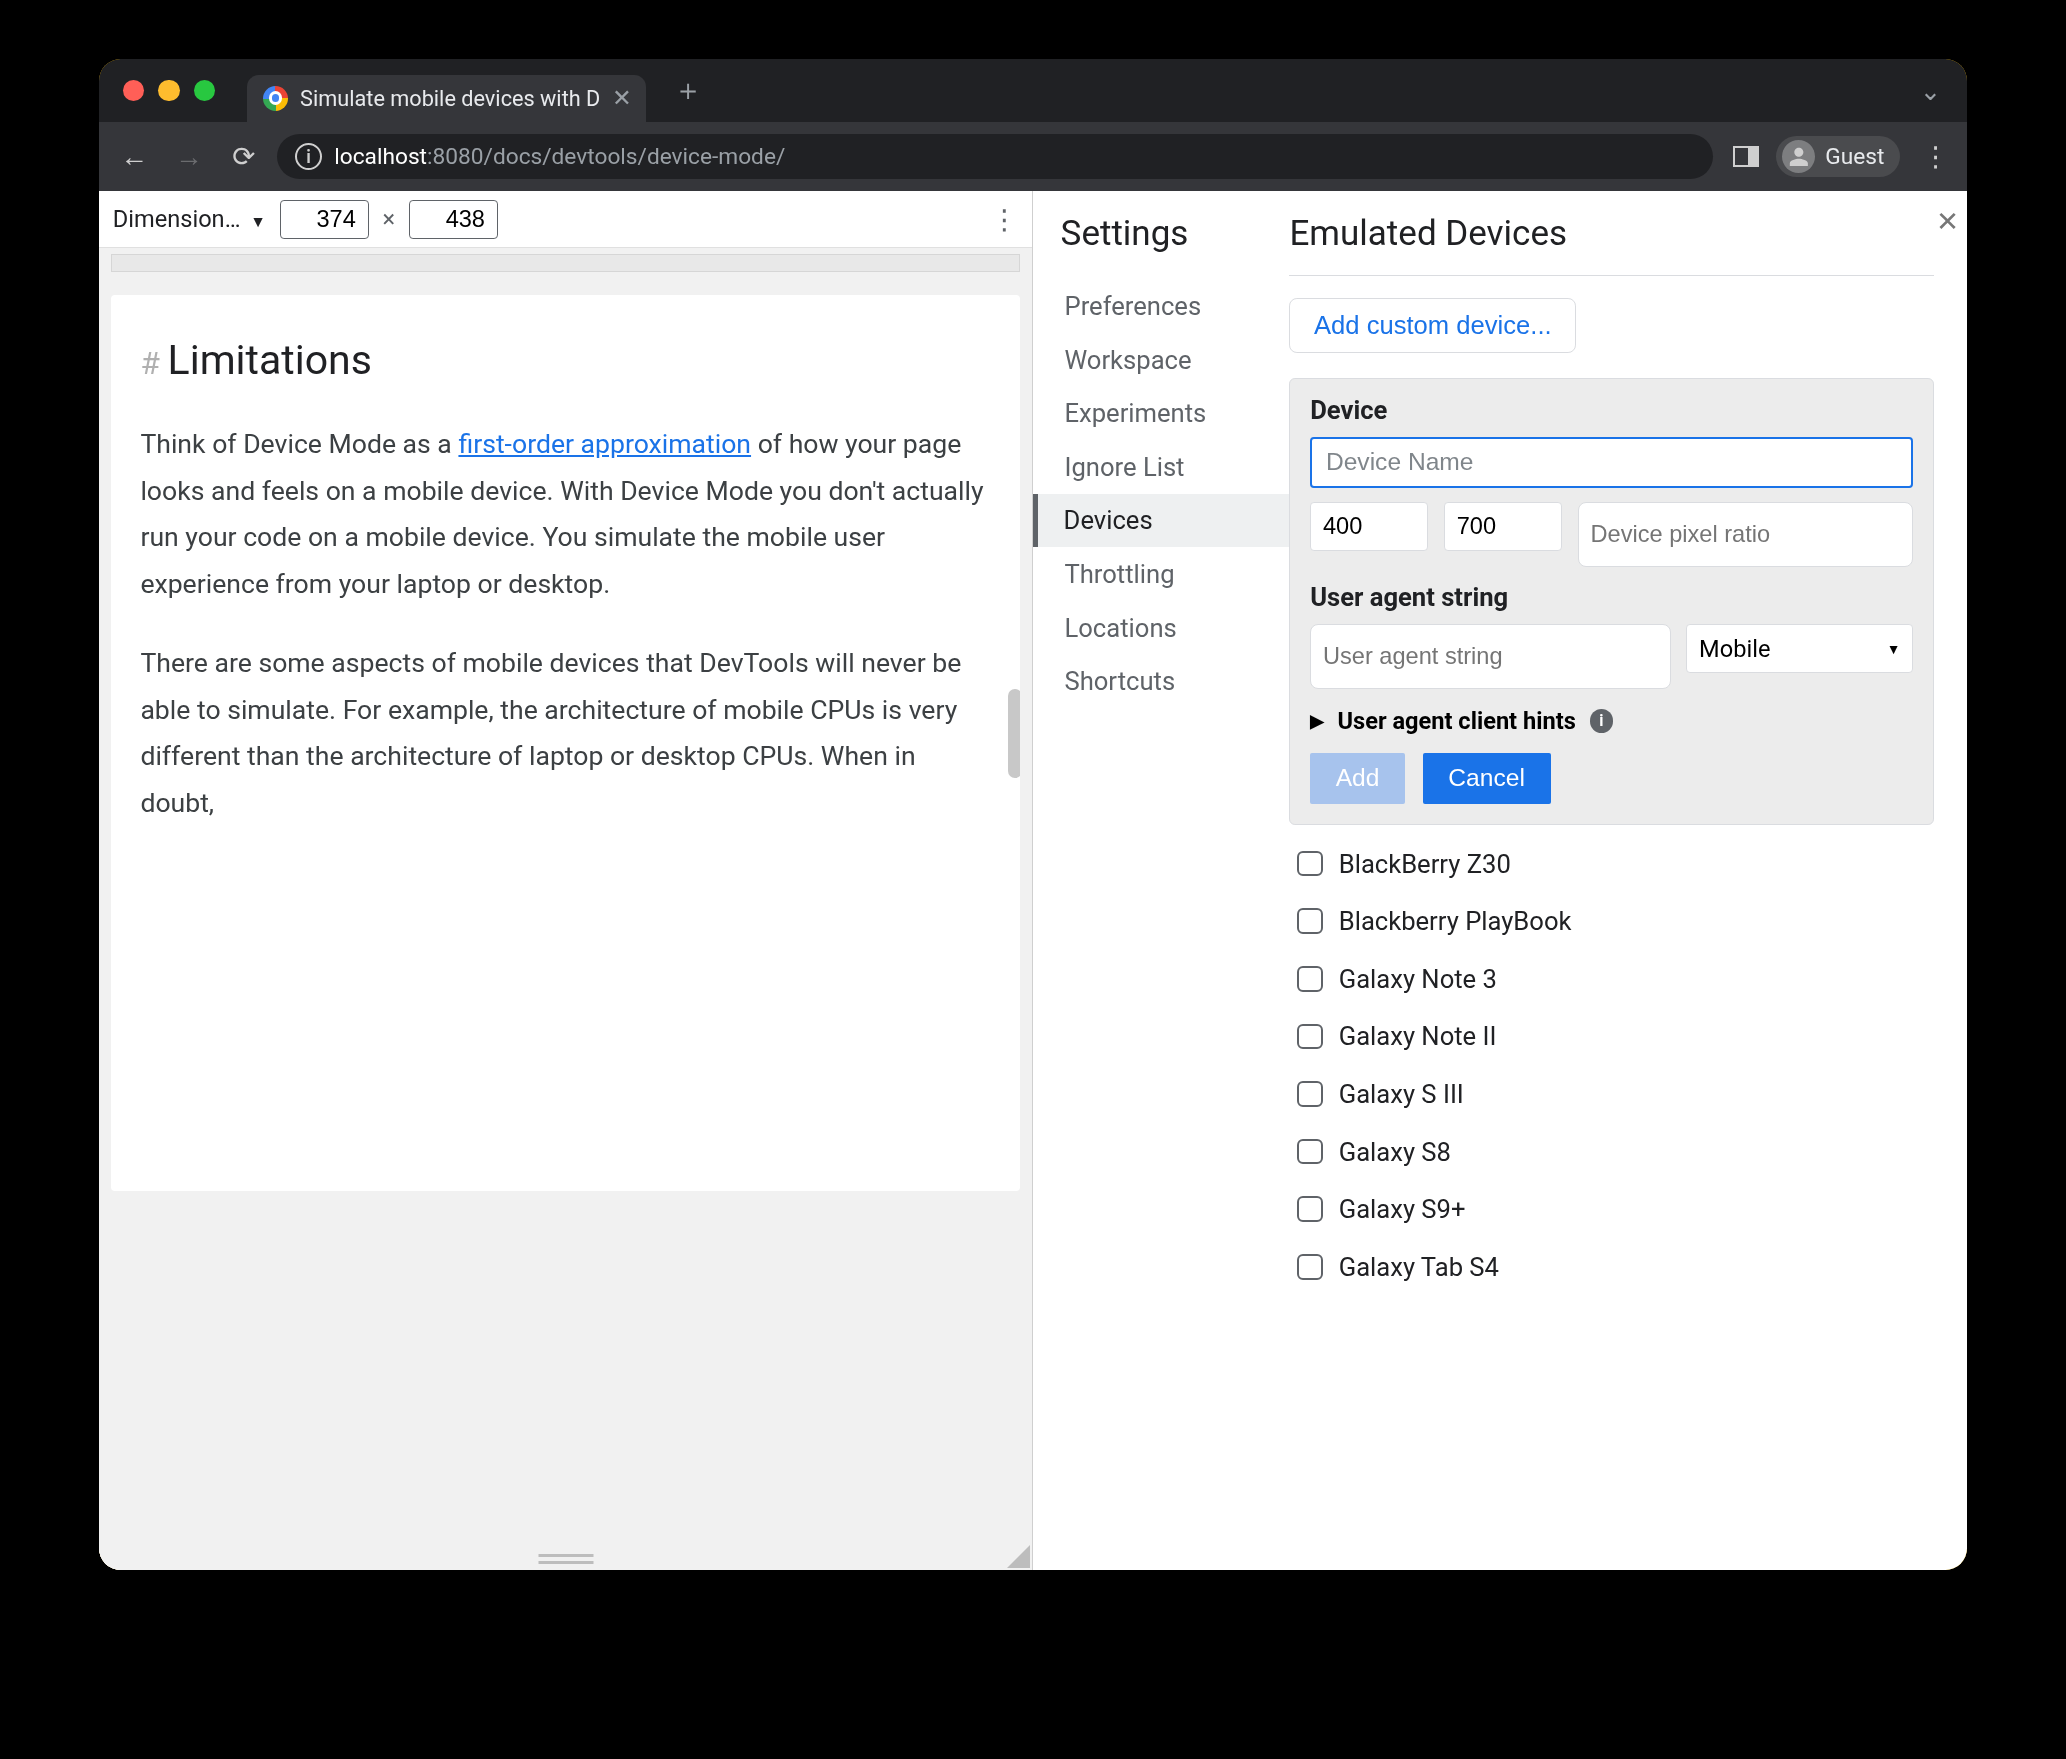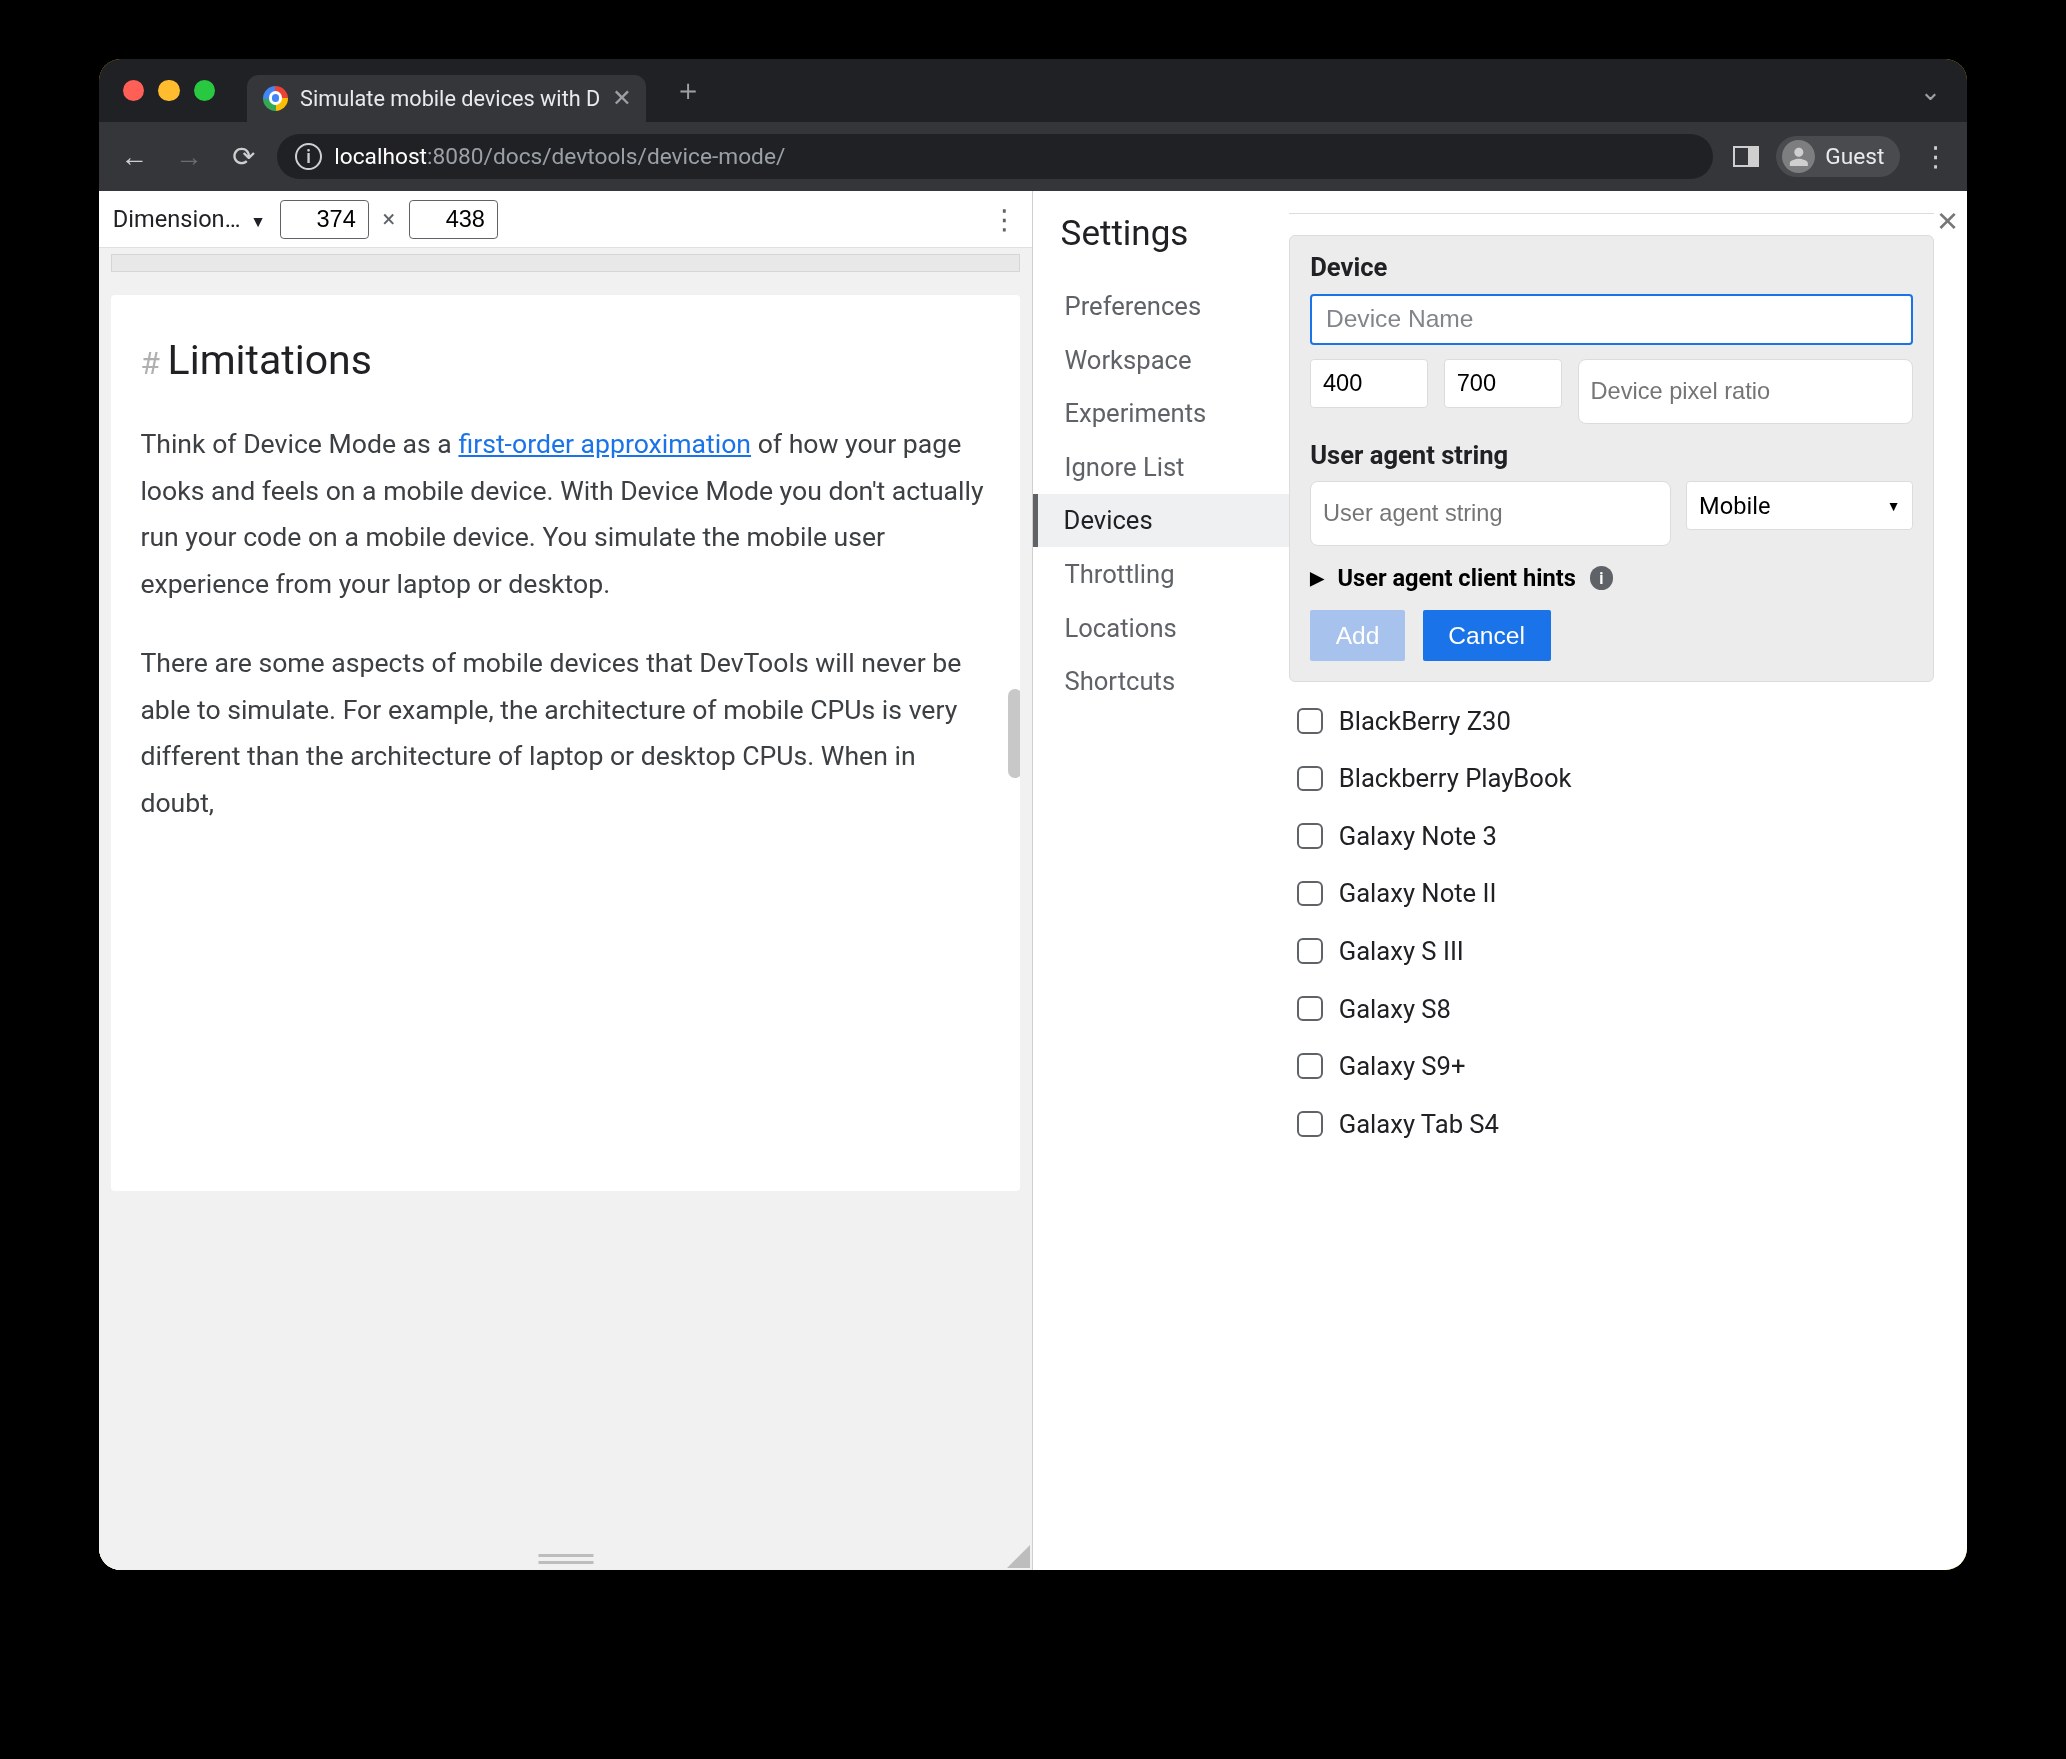--- a/index.html
+++ b/index.html
@@ -285,21 +285,23 @@
             <div class="settings-item">Experiments</div>
             <div class="settings-item">Ignore List</div>
             <div class="settings-item active">Devices</div>
             <div class="settings-item">Throttling</div>
             <div class="settings-item">Locations</div>
             <div class="settings-item">Shortcuts</div>
           </div>
       </div>
       <div class="settings-main">
         <div class="settings-close">✕</div>
+        <div class="emul-title">Emulated Devices</div>
         <hr class="hrule">
+        <button class="add-custom-btn">Add custom device...</button>
 
         <div class="device-form">
           <span class="form-label">Device</span>
           <input class="text-input" placeholder="Device Name" style="">
           <div class="row3">
             <input class="num-input" value="400" style="">
             <input class="num-input" value="700" style="">
             <input class="ghost-input flex1" placeholder="Device pixel ratio" style="">
           </div>
           <span class="form-label ua-label">User agent string</span>

